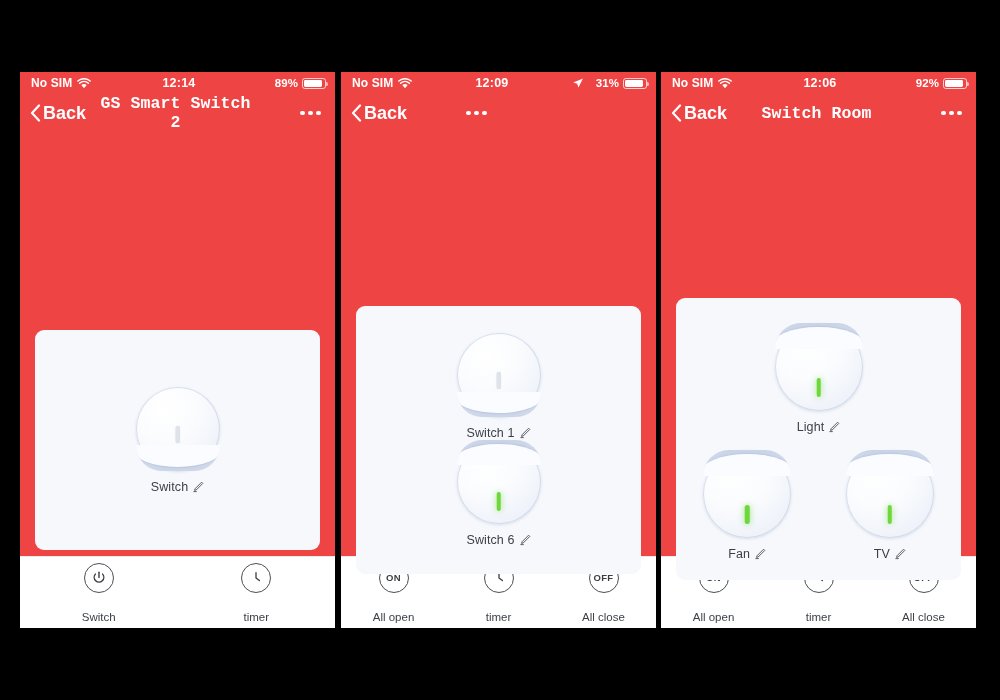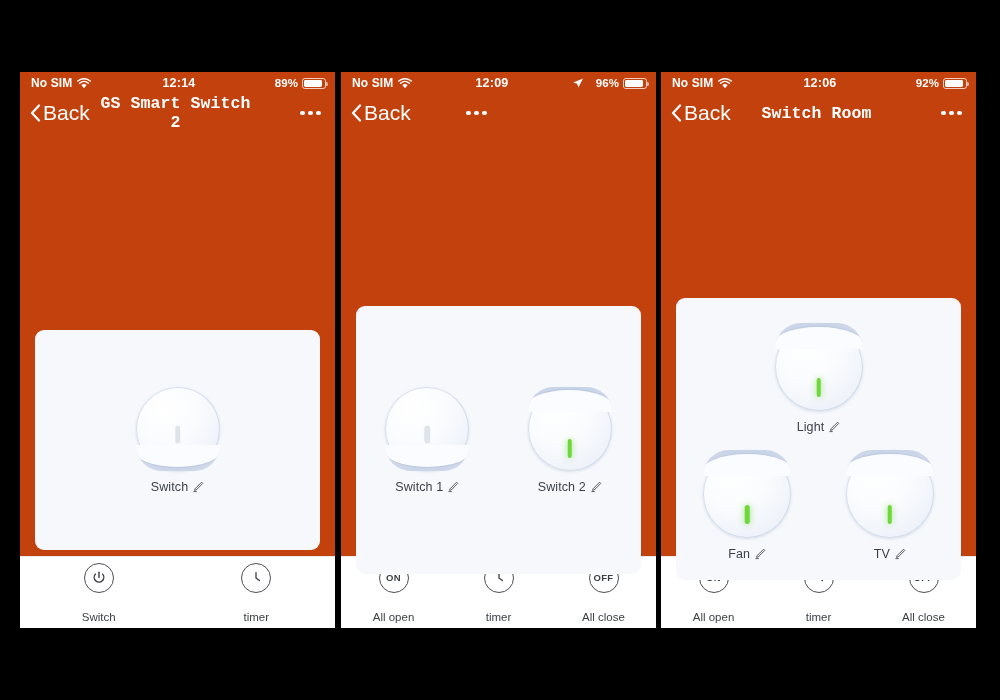--- a/index.html
+++ b/index.html
@@ -18,21 +18,21 @@
     height: 700px;
     background: #000000;
   }
 
   
   .phone {
     position: absolute;
     top: 72px;
     width: 315px;
     height: 556px;
-    background: #c2410c;
+    background: #ef4444;
     overflow: hidden;
     display: flex;
     flex-direction: column;
   }
   #phone-1 { left: 20px; }
   #phone-2 { left: 341px; }
   #phone-3 { left: 661px; }
 
   
   .status-bar {
@@ -91,22 +91,22 @@
     flex: 0 0 38px;
     display: flex;
     align-items: center;
     padding: 0 14px 0 10px;
     color: #ffffff;
   }
   .nav-back {
     display: flex;
     align-items: center;
     gap: 2px;
-    font-size: 21px;
-    font-weight: normal;
+    font-size: 18px;
+    font-weight: bold;
     cursor: pointer;
     min-width: 68px;
   }
   .nav-title {
     flex: 1;
     text-align: center;
     font-size: 16.5px;
     font-weight: bold;
     letter-spacing: 0.1px;
     font-family: Liberation Mono, monospace;
@@ -150,21 +150,21 @@
 
   .knob-grid {
     position: absolute;
     inset: 0;
     display: flex;
     flex-wrap: wrap;
     align-content: center;
     justify-content: center;
   }
   .knob-grid.one   { align-items: center; }
-  .knob-grid.two   { gap: 0px; }
+  .knob-grid.two   { gap: 0px; flex-direction: column; }
   .knob-grid.three { padding-top: 6px; }
 
   .knob-cell {
     display: flex;
     flex-direction: column;
     align-items: center;
   }
   #card-1 .knob-cell { width: 100%; }
   #card-2 .knob-cell { width: 50%; }
   #card-3 .knob-cell { width: 50%; }
@@ -384,21 +384,21 @@
           <path d="M7 10.2 L4.3 7.1 a4.2 4.2 0 0 1 5.4 0 Z" fill="#fff"></path>
           <path d="M2.6 5.2 a6.8 6.8 0 0 1 8.8 0" stroke="#fff" stroke-width="1.5" fill="none" stroke-linecap="round"></path>
           <path d="M0.8 3.0 a9.6 9.6 0 0 1 12.4 0" stroke="#fff" stroke-width="1.5" fill="none" stroke-linecap="round"></path>
         </svg>
       </div>
       <div class="sb-center">12:09</div>
       <div class="sb-right">
         <svg class="loc-icon" width="12" height="12" viewBox="0 0 12 12">
           <path d="M11 1.4 L1.3 5.6 L5.2 6.8 L6.4 10.6 Z" fill="#fff"></path>
         </svg>
-        <span class="pct">96%</span>
+        <span class="pct">31%</span>
         <span class="battery">
             <i style="width:90%"></i>
           </span>
       </div>
     </div>
 
     <div class="nav-bar">
       <div class="nav-back">
         <svg width="11" height="18" viewBox="0 0 11 18">
           <path d="M9 1.5 L2 9 L9 16.5" stroke="#fff" stroke-width="2.2" fill="none" stroke-linecap="round" stroke-linejoin="round"></path>
@@ -429,21 +429,21 @@
               </svg>
             </div>
           </div>
 
           <div class="knob-cell">
             <div class="knob on">
               <div class="hood"></div>
               <div class="led"></div>
             </div>
             <div class="knob-label">
-              <span>Switch 2</span>
+              <span>Switch 6</span>
               <svg class="pencil-icon" width="12" height="12" viewBox="0 0 12 12">
                 <path d="M9.6 1.2 L10.8 2.4 L4.2 9 L2.6 9.4 L3 7.8 Z" stroke="#4c4f55" stroke-width="0.9" fill="none" stroke-linejoin="round"></path>
                 <path d="M1.8 10.6 L4.4 10.6" stroke="#4c4f55" stroke-width="0.9" stroke-linecap="round"></path>
               </svg>
             </div>
           </div>
 
         </div>
       </div>
     </div>

